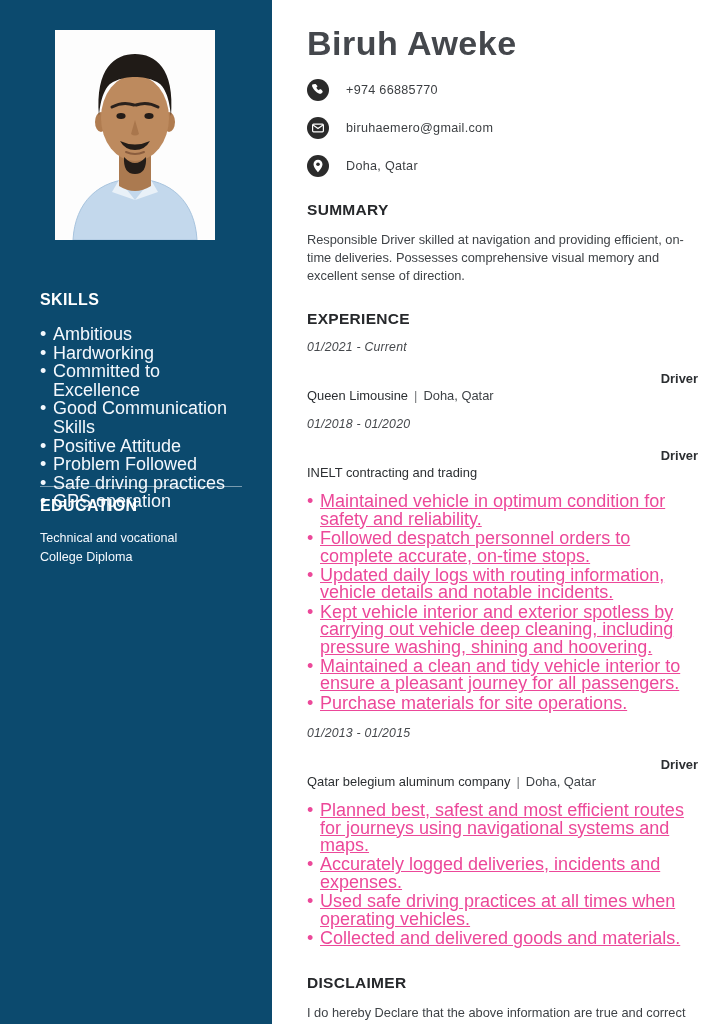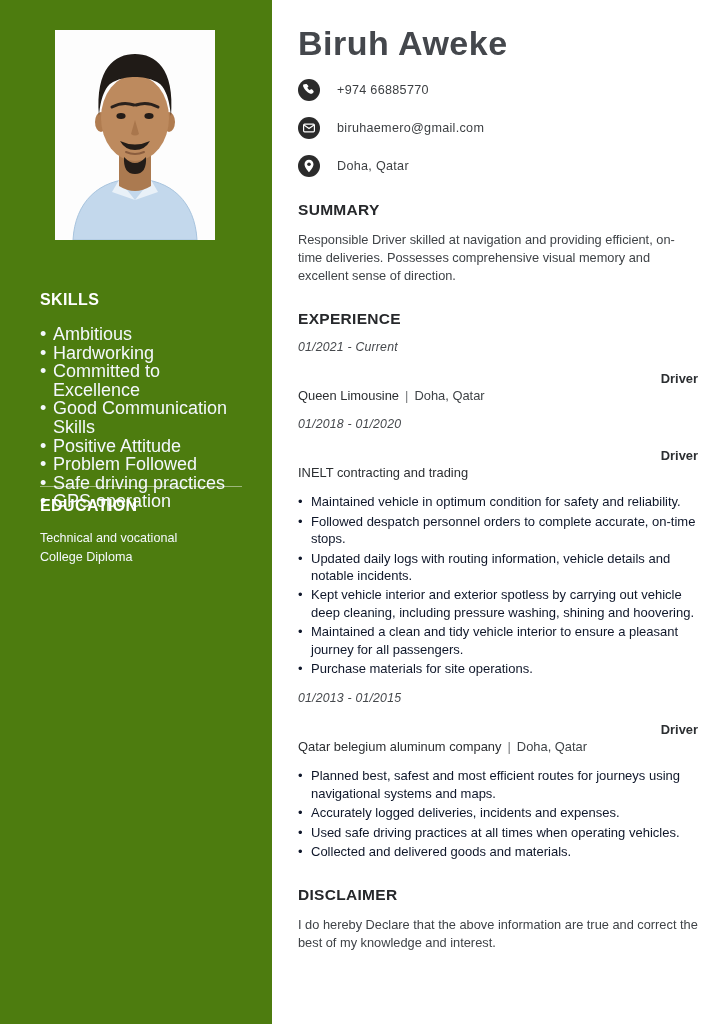--- a/index.html
+++ b/index.html
@@ -9,21 +9,21 @@
     background:#ffffff;
     position:relative;
     overflow:hidden;
     color:#3f4347;
   }
   .page { position:absolute; inset:0; width:724px; height:1024px; background:#fff; }
 
   
   .sidebar {
     position:absolute; left:0; top:0; width:272px; height:1024px;
-    background:#4d7c0f; color:#ffffff;
+    background:#0c4a6e; color:#ffffff;
   }
   .photo-frame {
     position:absolute; left:55px; top:30px; width:160px; height:210px;
     background:#fdfdfd; overflow:hidden;
   }
   .side-section-title {
     font-size:16px; font-weight:700; letter-spacing:.4px; color:#ffffff;
   }
   .skills-block { position:absolute; left:40px; top:291px; width:205px; }
   .skills-list { list-style:none; margin-top:16px; }
@@ -38,21 +38,21 @@
     position:absolute; left:40px; top:486px; width:202px; height:1px;
     background:rgba(255,255,255,.45); border:none;
   }
   .education-block { position:absolute; left:40px; top:497px; width:205px; }
   .education-lines { margin-top:14px; }
   .education-lines div { font-size:12.6px; line-height:19px; color:#f4f8fd; }
 
   
   .main {
     position:absolute; left:272px; top:0; width:452px; height:1024px;
-    padding:24px 26px 0 26px;
+    padding:24px 26px 0 35px;
   }
   .name {
     font-size:34px; font-weight:700; color:#44474c; letter-spacing:.5px;
   }
   .contacts { margin-top:16px; }
   .contact-row { display:flex; align-items:center; margin-bottom:16px; }
   .contact-icon {
     width:22px; height:22px; border-radius:50%; background:#2b2b2b;
     display:flex; align-items:center; justify-content:center; flex:0 0 22px;
   }
@@ -65,22 +65,22 @@
 
   .job { margin-top:14px; }
   .job:first-of-type { margin-top:12px; }
   .job-dates { font-style:italic; font-size:12.3px; color:#45484c; letter-spacing:.2px; }
   .job-title { font-weight:700; font-size:12.9px; color:#2c2f32; margin-top:17px;text-align:right; }
   .job-company-line { font-size:12.9px; margin-top:2px; color:#3f4347; }
   .job-company { font-weight:400; color:#2c2f32; }
   .job-separator { color:#74777a; margin:0 6px; }
   .job-bullets { list-style:none; margin-top:13px; }
   .job-bullets li {
-    font-size:13px; line-height:17.4px; color:#0f172a;
-    padding-left:13px; position:relative; margin-bottom:2px;
+    font-size:18px; line-height:17.4px; color:#ec4899;
+    padding-left:13px; position:relative; margin-bottom:2px;text-decoration:underline;
   }
   .job-bullets li::before { content:"•"; position:absolute; left:0; top:0; }
   .gap-lg { margin-top:26px; }
 </style>
 </head>
 <body>
 
 <div class="page">
 
   <aside class="sidebar">

